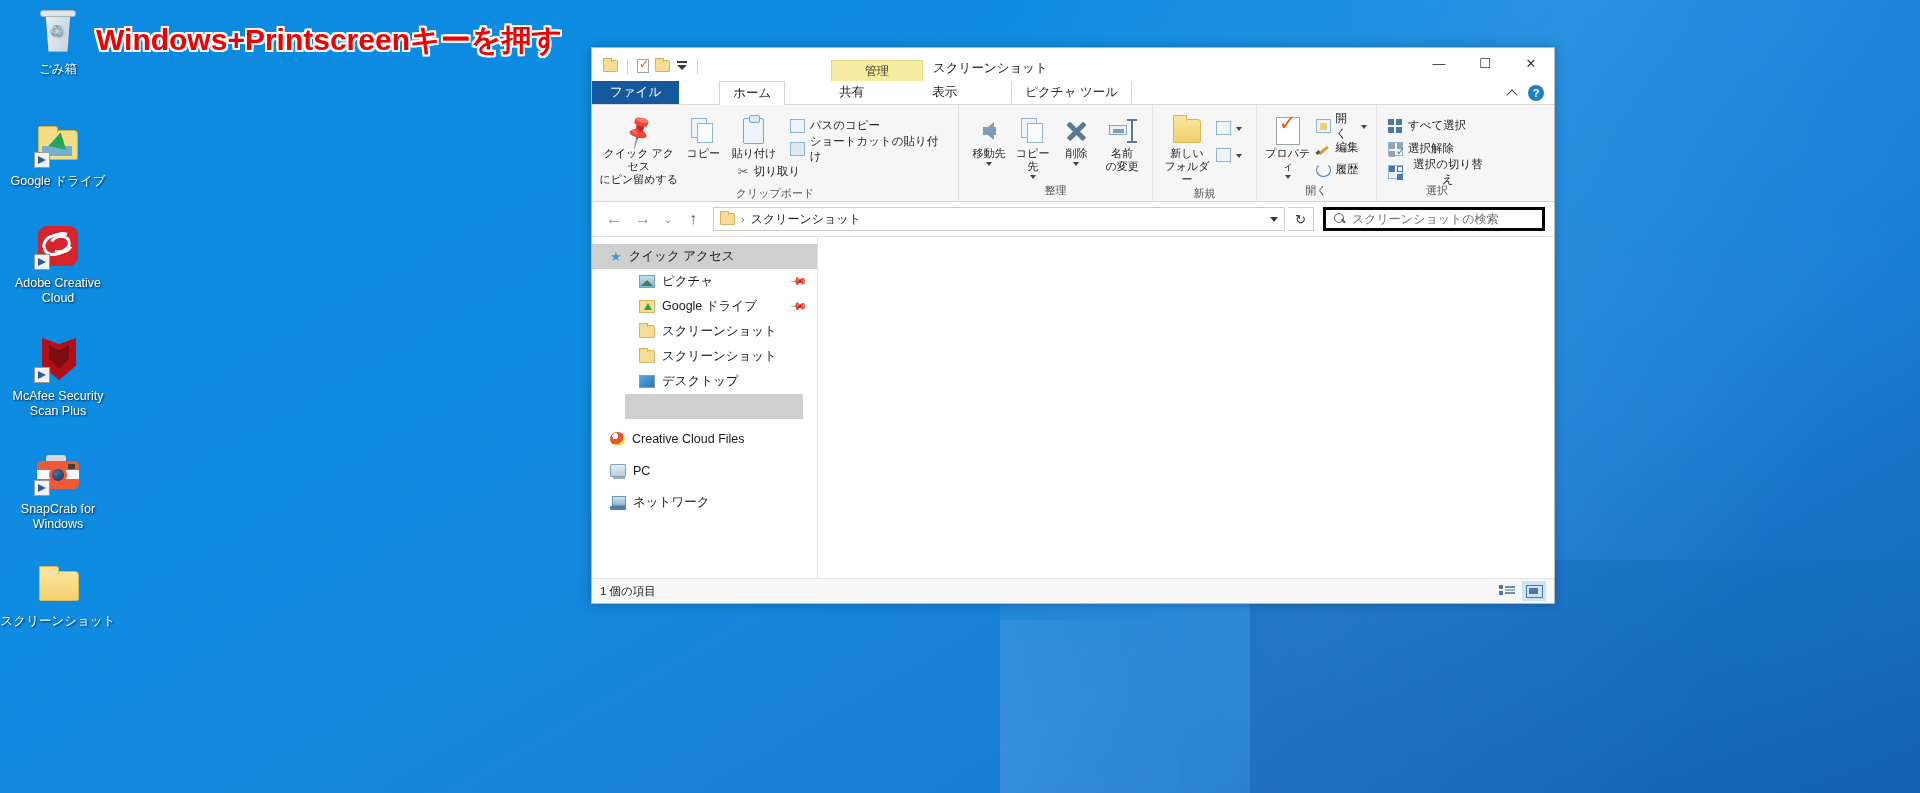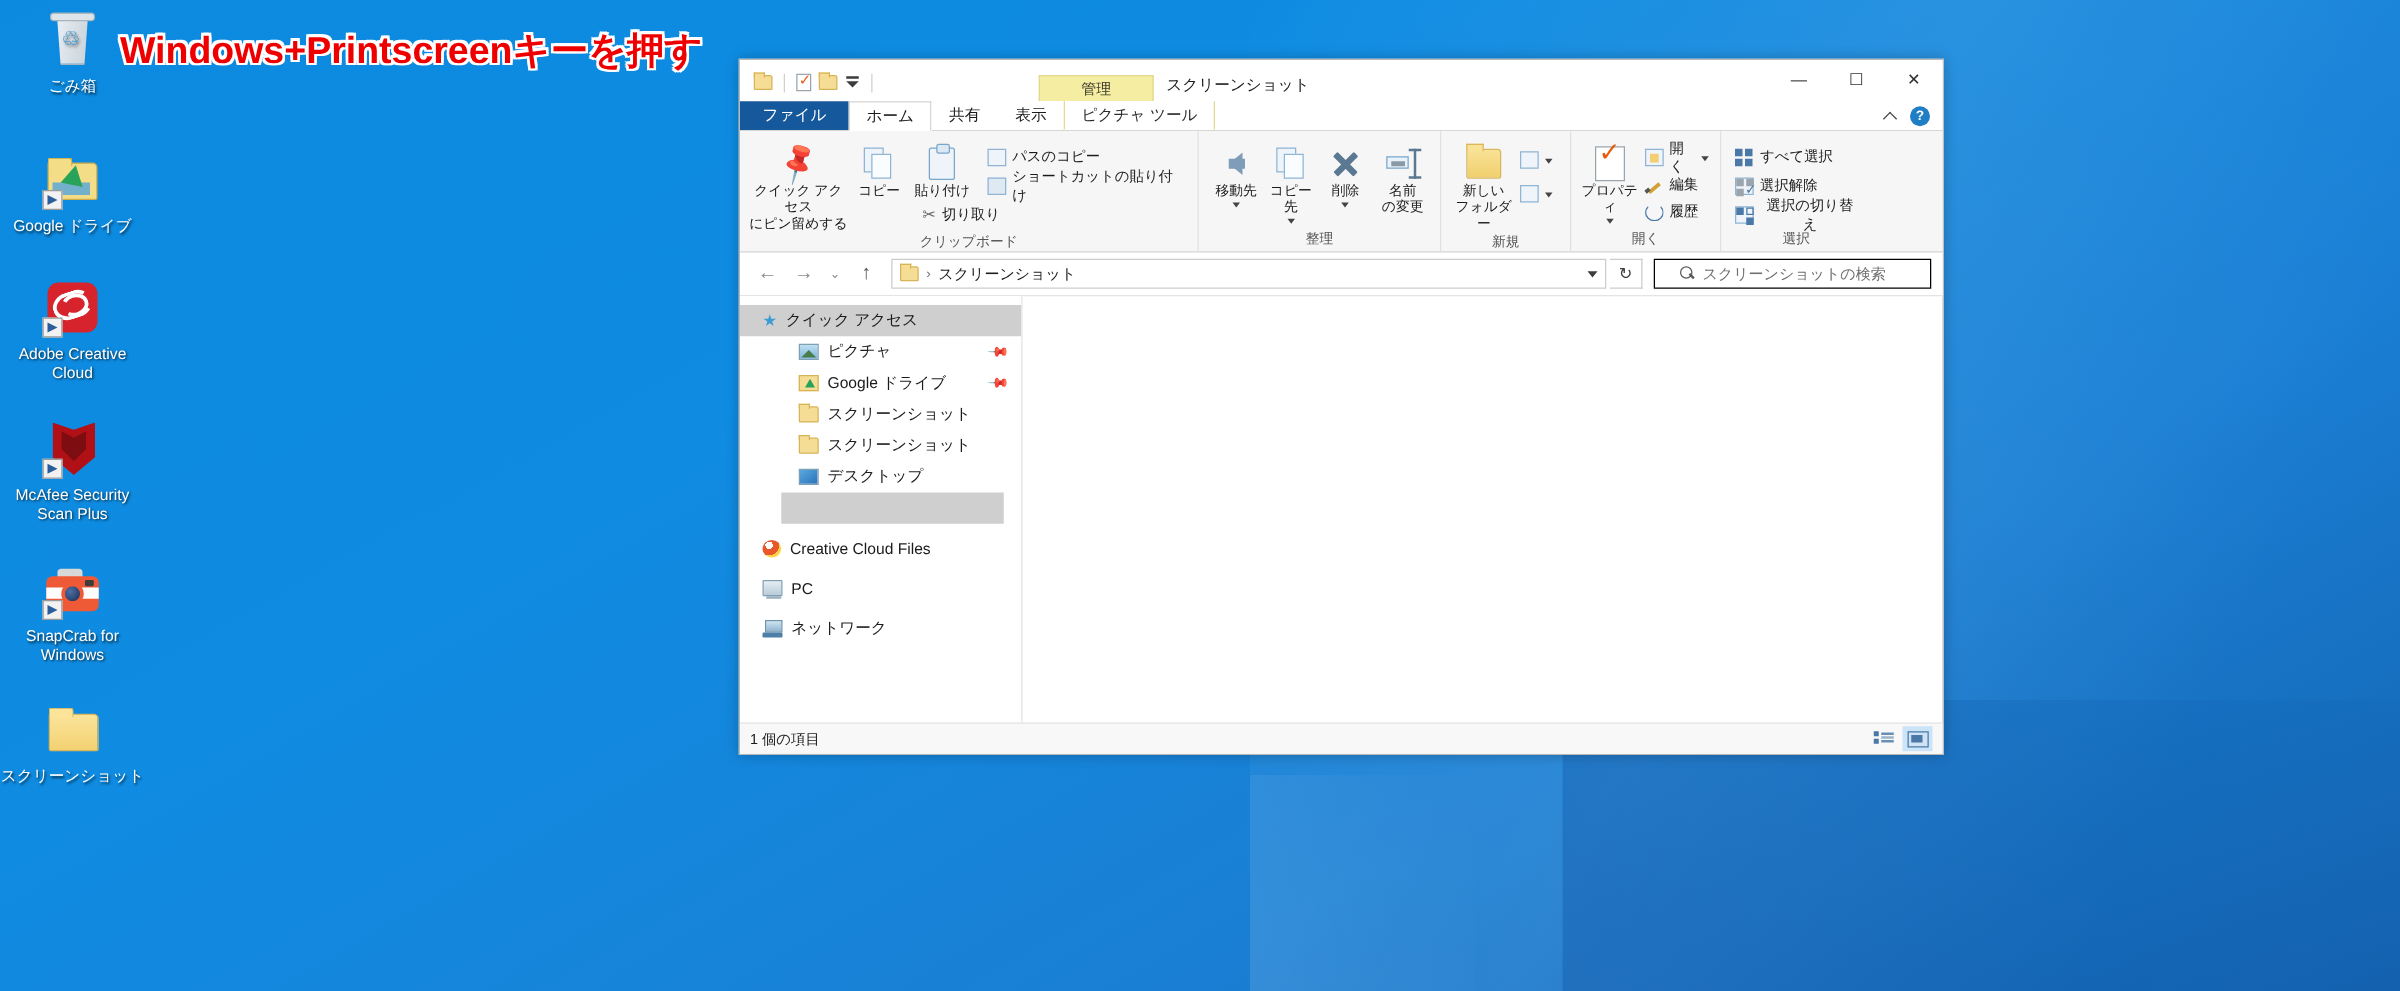--- a/index.html
+++ b/index.html
@@ -280,20 +280,21 @@
     color: #333; font-size: 13px;
   }
 
   
   .tabstrip {
     height: 24px;
     background: #ffffff;
     border-bottom: 1px solid #d6d6d6;
     display: flex; align-items: stretch;
     position: relative;
+    gap: 40px;
   }
   .tab {
     padding: 0 13px;
     display: flex; align-items: center;
     font-size: 12.5px; color: #1b1b1b;
     border: 1px solid transparent;
   }
   .tab.file {
     background: #15599c; color: #fff;
     padding: 0 18px;
@@ -520,22 +521,22 @@
     border-left: 4px solid transparent; border-right: 4px solid transparent;
     border-top: 5px solid #3c3c3c;
   }
   .refreshbtn {
     width: 26px; height: 24px; border: 1px solid #cccccc; border-left: none;
     display: flex; align-items: center; justify-content: center;
     font-size: 13px; color: #3c3c3c; background:#fff;
   }
   .searchbox {
     width: 222px; height: 24px; margin-left: 6px;
-    border: 1px solid #000000; background: #fff;
-    display: flex; align-items: center; padding: 0 20px; gap: 6px;
+    border: 3px solid #000000; background: #fff;
+    display: flex; align-items: center; padding: 0 8px; gap: 6px;
     color: #6f6f6f; font-size: 12px;
   }
   .magnifier {
     width: 12px; height: 12px; position: relative; flex: none;
   }
   .magnifier::before {
     content:""; position:absolute; left:0; top:0; width:8px; height:8px;
     border:1.5px solid #5a5a5a; border-radius:50%;
   }
   .magnifier::after {

